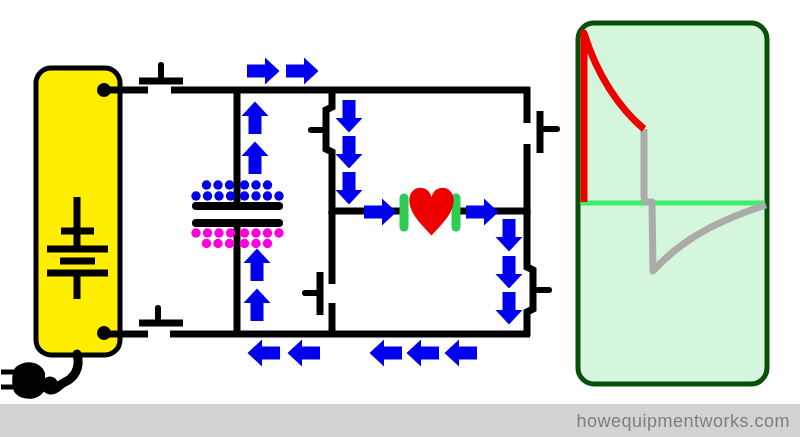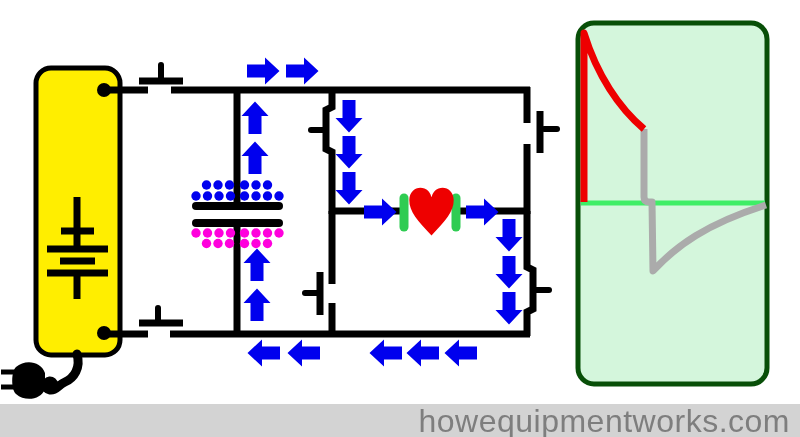--- a/index.html
+++ b/index.html
@@ -28,21 +28,21 @@
   .baseline{stroke:var(--baseline,#3fee66);stroke-width:5;fill:none;}
   .phase1{stroke:var(--phase1_curve,#ee0000);stroke-width:7;fill:none;stroke-linecap:butt;stroke-linejoin:round;}
   .phase2{stroke:var(--phase2_curve,#ababab);stroke-width:7;fill:none;stroke-linecap:butt;stroke-linejoin:round;}
   .footer{
     position:absolute;left:0;top:404px;width:800px;height:33px;
     background:var(--footer_bg,#d3d3d3);
     display:flex;align-items:center;justify-content:flex-end;
   }
   .footer-text{
     color:var(--footer_text,#7e7e7e);
-    font-size:32px;letter-spacing:0.5px;line-height:1;
+    font-size:18px;letter-spacing:0.5px;line-height:1;
     padding-right:10px;
   }
 </style>
 </head>
 <body>
 
 <div class="stage">
 
   <svg id="diagram" width="800" height="404" viewBox="0 0 800 404">
 

